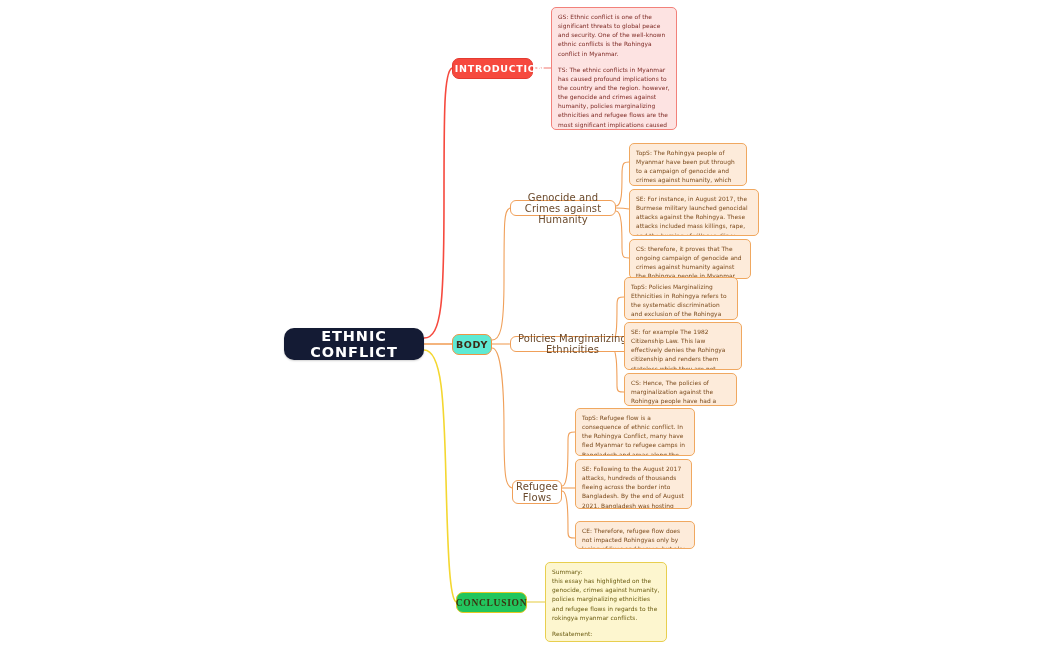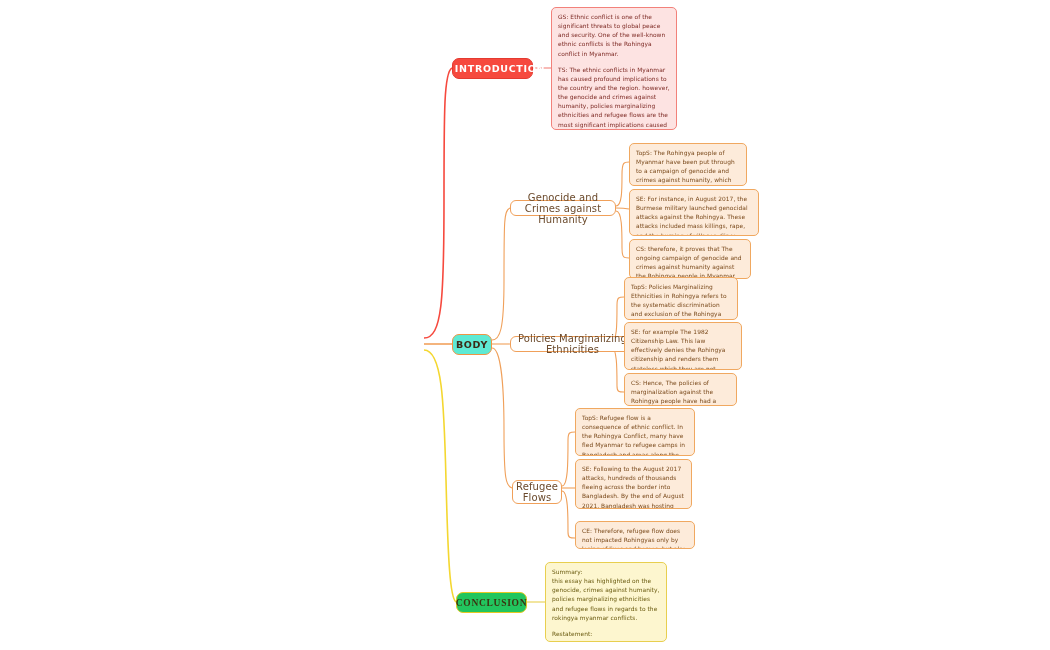--- a/index.html
+++ b/index.html
@@ -155,20 +155,23 @@
     <path d="M611,344 C617,344 619,344 624,345" fill="none" stroke="#f0a05a" stroke-width="1.1"></path>
     <path d="M611,347 C617,347 617,368 617,386 C617,392 619,392 624,392" fill="none" stroke="#f0a05a" stroke-width="1.1"></path>
 
     <path d="M562,486 C568,486 568,462 568,440 C568,432 570,432 575,432" fill="none" stroke="#f0a05a" stroke-width="1.1"></path>
     <path d="M562,488 C568,488 570,488 575,488" fill="none" stroke="#f0a05a" stroke-width="1.1"></path>
     <path d="M562,491 C568,491 568,515 568,532 C568,538 570,538 575,538" fill="none" stroke="#f0a05a" stroke-width="1.1"></path>
 
     <path d="M527,602 C536,602 538,602 545,602" fill="none" stroke="#e8cf4f" stroke-width="1.1"></path>
   </svg>
 
+  <div class="node root-node" style="left:284px; top:328px; width:140px; height:32px;">
+    <span>ETHNIC CONFLICT</span>
+  </div>
 
   <div class="node branch-node branch-intro" style="left:452px; top:58px; width:81px; height:21px;">
     <span>INTRODUCTION</span>
   </div>
 
   <div class="node branch-node branch-body" style="left:452px; top:334px; width:40px; height:21px;">
     <span>BODY</span>
   </div>
 
   <div class="node branch-node branch-conclusion" style="left:456px; top:592px; width:71px; height:21px;">

